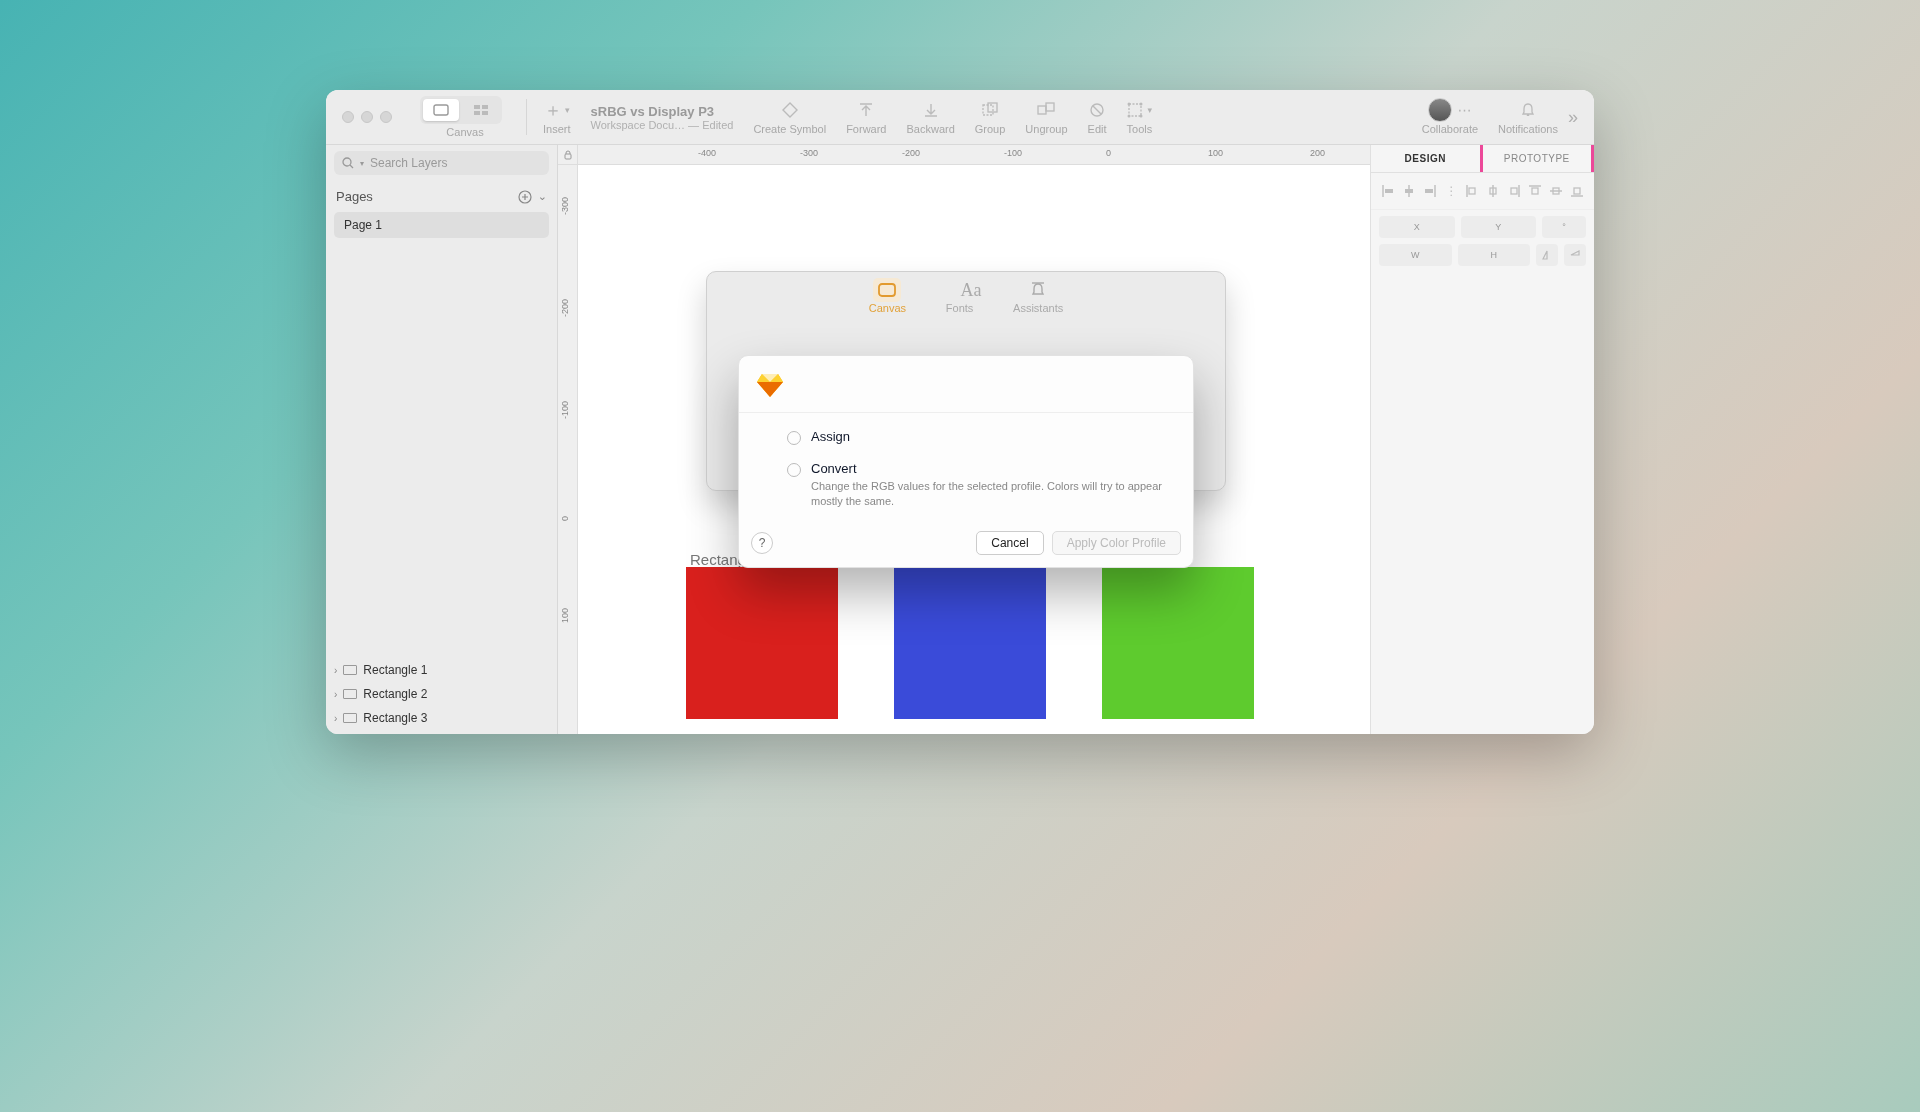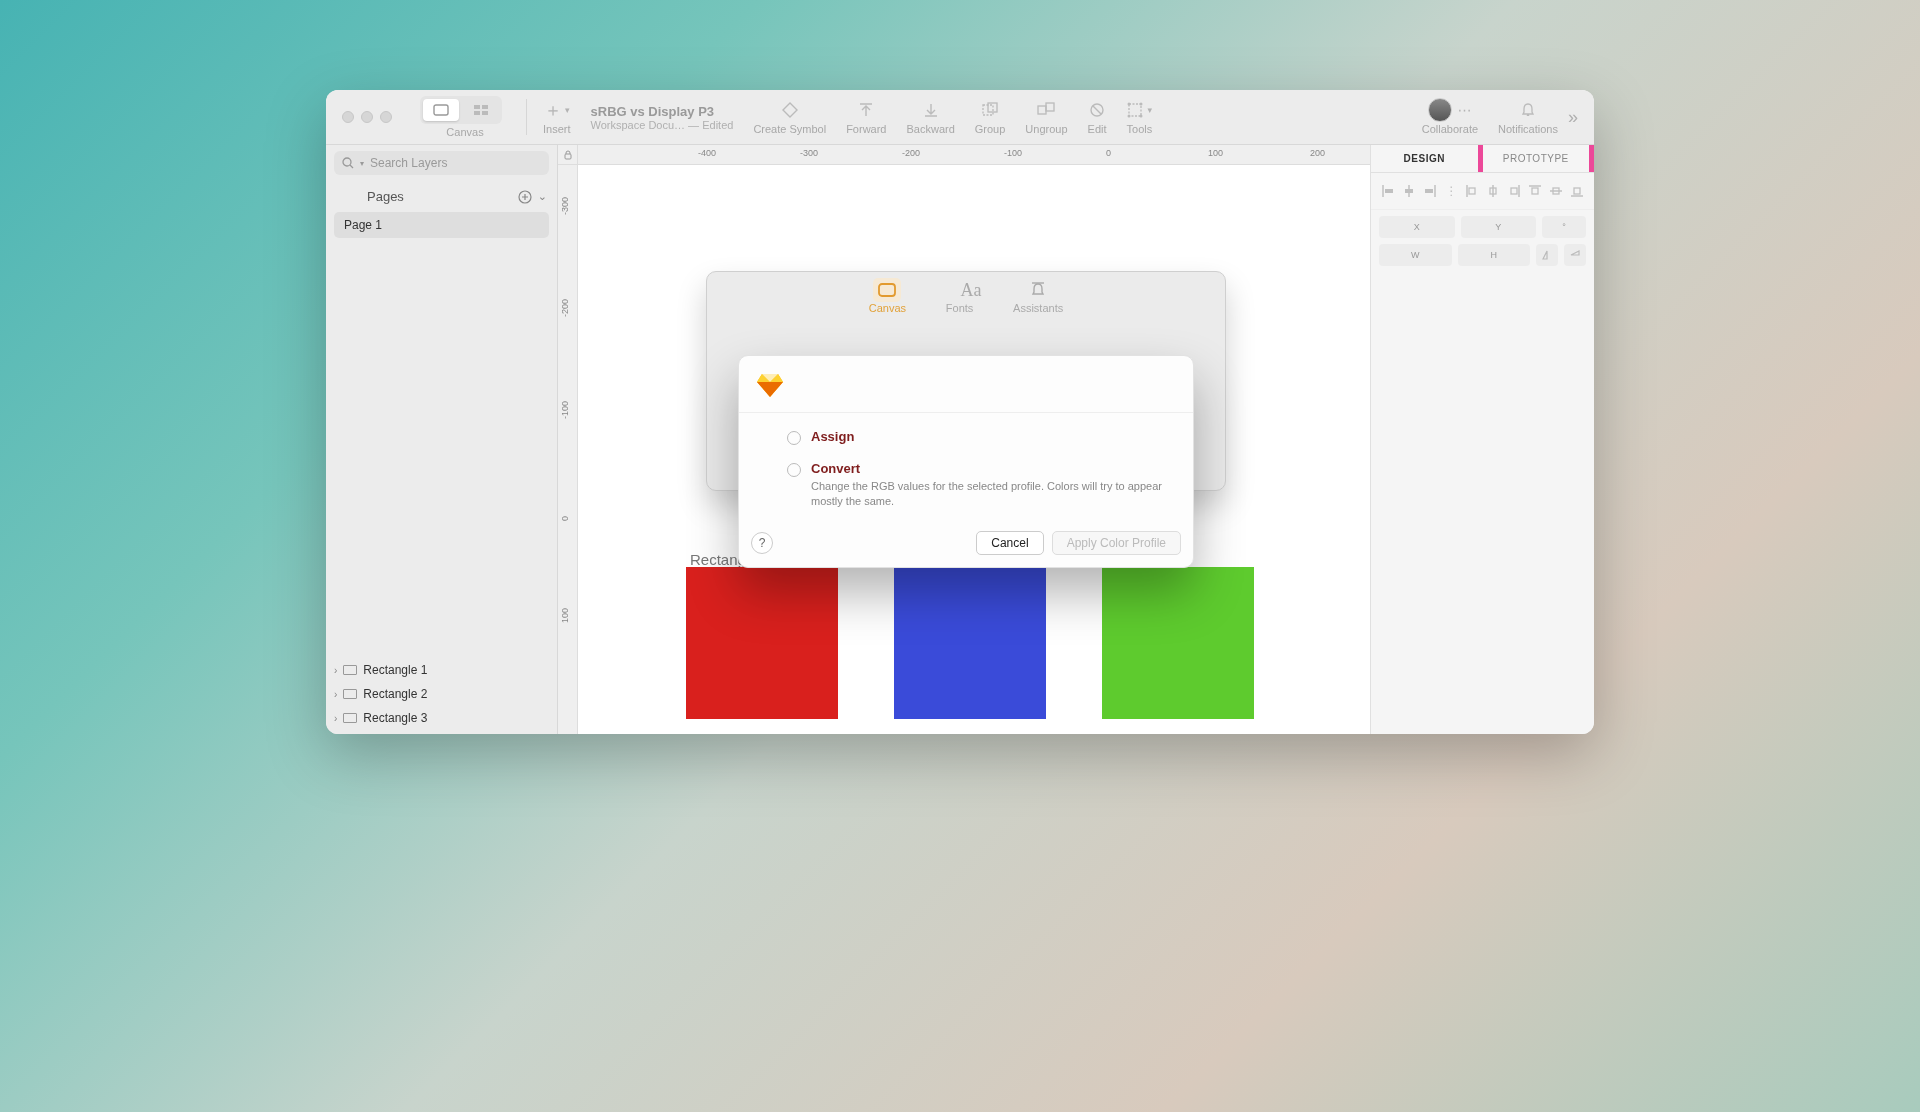--- a/index.html
+++ b/index.html
@@ -40,42 +40,42 @@
 .doc-title .t1 { font-size:13px; font-weight:600; color:#9a9a9a;}
 .doc-title .t2 { font-size:11px; color:#b0b0b0;}
 .spacer { flex:1; }
 .chev-right { font-size:18px; color:#b0b0b0; padding-right:6px;}
 .avatar { width:24px; height:24px; border-radius:50%; background:linear-gradient(#888,#555); border:1px solid #ccc;}
 
 .body-row { flex:1; display:flex; overflow:hidden;}
 .left-panel { width:232px; background:#ececec; border-right:1px solid #d8d8d8; display:flex; flex-direction:column;}
 .search-row { padding:6px 8px; }
 .search-box { display:flex; align-items:center; gap:6px; background:#e2e2e2; border-radius:6px; padding:5px 8px; color:#9a9a9a; font-size:12px;}
-.pages-header { display:flex; align-items:center; padding:8px 10px; font-size:13px; color:#555;margin-left:31px;}
+.pages-header { display:flex; align-items:center; padding:8px 10px; font-size:13px; color:#555;}
 .pages-header .lbl{ flex:1; font-weight:500;}
 .pages-header .ic{ color:#888; font-size:14px; padding-left:6px;}
 .page-item { margin:0 8px; padding:6px 10px; background:#dedede; border-radius:5px; font-size:12px; color:#333;}
 .layer-list { margin-top:auto; padding-bottom:4px;}
 .layer-item { display:flex; align-items:center; padding:5px 8px; font-size:12px; color:#333; gap:6px;}
 .layer-item .caret { color:#888; font-size:10px;}
 .layer-item .artic { width:14px; height:10px; border:1.5px solid #999; border-radius:1px;}
 
 .canvas-area { flex:1; position:relative; background:#f7f7f7; overflow:hidden;}
 .lock-cell { position:absolute; left:0; top:0; width:20px; height:20px; border-right:1px solid #ddd; border-bottom:1px solid #ddd; display:flex; align-items:center; justify-content:center; font-size:10px; color:#999; background:#efefef;}
 .h-ruler { position:absolute; left:20px; right:0; top:0; height:20px; background:#efefef; border-bottom:1px solid #ddd; font-size:9px; color:#888;}
 .h-ruler .tick { position:absolute; top:3px;}
 .v-ruler { position:absolute; left:0; top:20px; bottom:0; width:20px; background:#efefef; border-right:1px solid #ddd; font-size:9px; color:#888;}
 .v-ruler .tick { position:absolute; left:2px; transform: rotate(-90deg); transform-origin:left top; width:30px;}
 .canvas-inner { position:absolute; left:20px; top:20px; right:0; bottom:0; background:#fff;}
 .rect { position:absolute; }
 .rect-label { position:absolute; font-size:15px; color:#777;}
 
 .right-panel { width:224px; background:#f5f5f5; border-left:1px solid #e0e0e0; display:flex; flex-direction:column;}
 .tabbar { display:flex; height:28px; border-bottom:1px solid #e0e0e0;}
-.tabbar .tab { flex:1; display:flex; align-items:center; justify-content:center; font-size:10px; letter-spacing:0.5px; color:#888; border-right:5px solid #ec4899;}
+.tabbar .tab { flex:1; display:flex; align-items:center; justify-content:center; font-size:10px; letter-spacing:0.5px; color:#888; border-right:3px solid #ec4899;}
 .tabbar .tab.active { color:#333; font-weight:600;}
 .align-row { display:flex; gap:2px; padding:8px 8px; border-bottom:1px solid #eee;}
 .align-row .ab { width:20px; height:20px; display:flex; align-items:center; justify-content:center; color:#c0c0c0; font-size:12px;}
 .coord-rows { padding:6px 8px; display:flex; flex-direction:column; gap:6px;}
 .crow { display:flex; gap:6px; align-items:center;}
 .cfield { flex:1; height:22px; background:#ececec; border-radius:4px; display:flex; align-items:center; justify-content:center; font-size:10px; color:#999; position:relative;}
 .cfield .lab { font-size:9px; color:#999;}
 .cicon { width:22px; height:22px; background:#ececec; border-radius:4px; display:flex; align-items:center; justify-content:center; color:#bbb; font-size:11px;}
 
 
@@ -91,21 +91,21 @@
 
 
 .confirm-dialog { position:absolute; left:160px; top:190px; width:456px; background:#fdfdfd; border-radius:10px; box-shadow:0 25px 50px rgba(0,0,0,0.3); border:1px solid #e2e2e2; z-index:10;}
 .cd-head { display:flex; gap:12px; padding:14px 16px 12px; border-bottom:1px solid #eee;}
 .cd-head .appic { width:30px; height:30px; display:flex; align-items:center; justify-content:center; font-size:22px;}
 .cd-head .txt .h1{ font-size:13px; font-weight:700; color:#222;}
 .cd-head .txt .h2{ font-size:11px; color:#888; margin-top:2px;}
 .cd-body { padding:10px 16px 4px 48px;}
 .opt { display:flex; gap:10px; padding:6px 0 10px;}
 .opt .radio { width:14px; height:14px; border:1.5px solid #bbb; border-radius:50%; margin-top:2px; flex-shrink:0;}
-.opt .otit { font-size:13px; font-weight:700; color:#7f1d1d;}
+.opt .otit { font-size:13px; font-weight:400; color:#0f172a;}
 .opt .odesc { font-size:11px; color:#888; margin-top:3px; line-height:1.35;}
 .cd-foot { display:flex; align-items:center; padding:8px 12px 12px; gap:8px;}
 .help-btn { width:22px; height:22px; border:1px solid #ccc; border-radius:50%; display:flex; align-items:center; justify-content:center; font-size:12px; color:#666; background:#fff;}
 .btn { padding:4px 14px; border-radius:5px; font-size:12px; border:1px solid #ccc; background:#fff; color:#222;}
 .btn.primary-dis { color:#bbb; border-color:#ddd; background:#f7f7f7;}
 
 svg { display:block; }
 </style>
 </head>
 <body>

